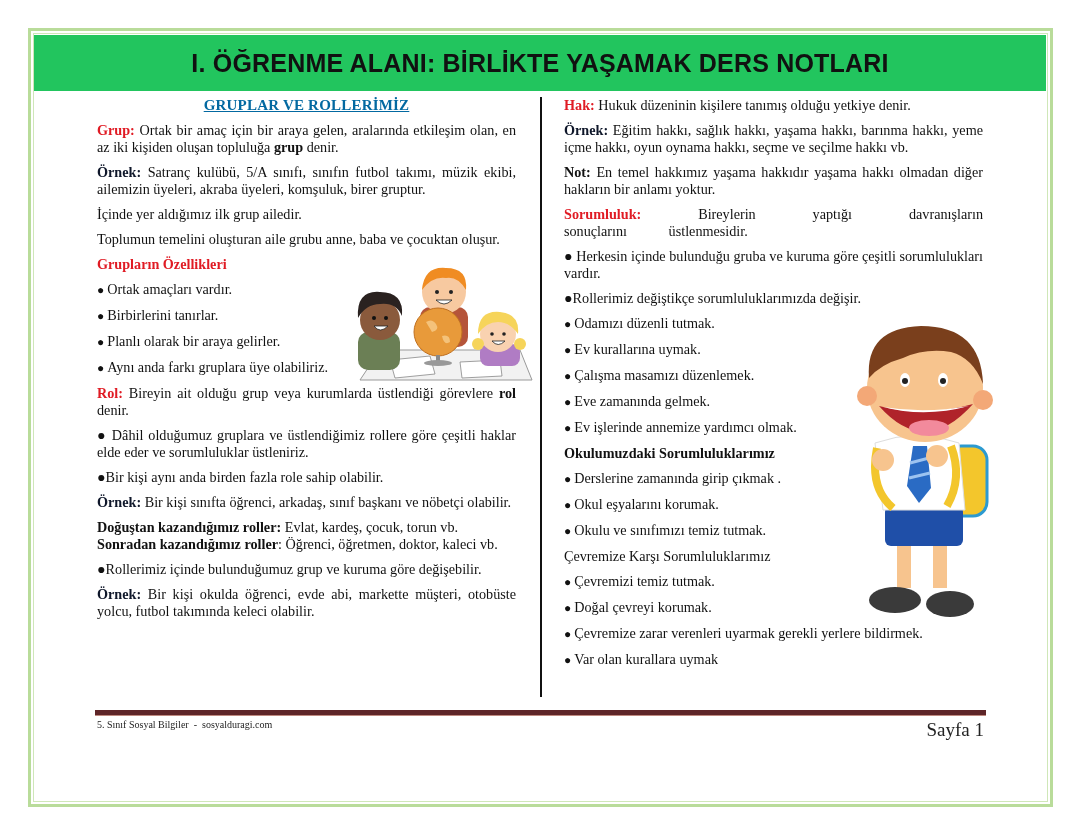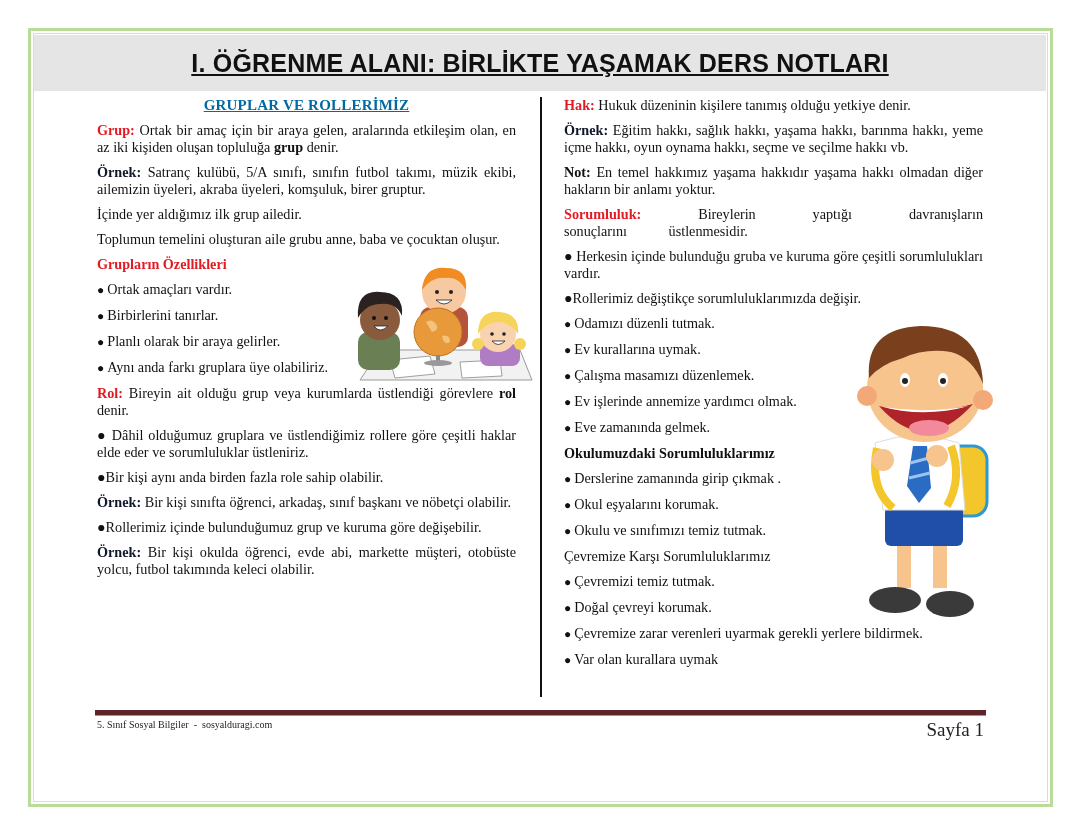--- a/index.html
+++ b/index.html
@@ -2,21 +2,21 @@
 <html><head>
 <meta charset="utf-8">
 <style>
   * { box-sizing: border-box; margin: 0; padding: 0; }
   html, body { width: 1080px; height: 834px; background: #ffffff; overflow: hidden; }
   body { position: relative; font-family: "Liberation Serif", serif; color: #111; }
 
   .frame-outer { position: absolute; left: 28px; top: 28px; width: 1025px; height: 779px; border: 3px solid #b9dc9a; }
   .frame-inner { position: absolute; left: 33px; top: 33px; width: 1015px; height: 769px; border: 1px solid #cfe7b8; }
 
-  .header-band { position: absolute; left: 34px; top: 35px; width: 1012px; height: 56px; background: #e5e5e5; display: flex; align-items: center; justify-content: center; text-decoration: underline; }
+  .header-band { position: absolute; left: 34px; top: 35px; width: 1012px; height: 56px; background: #22c55e; display: flex; align-items: center; justify-content: center; }
   .header-title { font-family: "Liberation Sans", sans-serif; font-weight: bold; font-size: 25px; color: #111; letter-spacing: 0.2px; }
 
   .divider { position: absolute; left: 540px; top: 97px; width: 2px; height: 600px; background: #111; }
 
   .col { position: absolute; font-size: 14.2px; line-height: 17px; }
   .col-left { left: 97px; top: 97px; width: 419px; }
   .col-right { left: 564px; top: 97px; width: 419px; }
 
   .p { margin-bottom: 8px; text-align: justify; }
   .section-title { font-weight: bold; color: #0369a1; text-decoration: underline; text-align: center; font-size: 15px; margin-bottom: 8px; letter-spacing: 0.2px; }
@@ -74,20 +74,25 @@
     <span class="red">Rol:</span><span> Bireyin ait olduğu grup veya kurumlarda üstlendiği görevlere </span><span class="bold">rol</span><span> denir.</span>
   </p>
 
   <p class="p"><span class="dot">● </span><span>Dâhil olduğumuz gruplara ve üstlendiğimiz rollere göre çeşitli haklar elde eder ve sorumluluklar üstleniriz.</span></p>
   <p class="p"><span class="dot">●</span><span>Bir kişi aynı anda birden fazla role sahip olabilir.</span></p>
 
   <p class="p">
     <span class="blue">Örnek:</span><span> Bir kişi sınıfta öğrenci, arkadaş, sınıf başkanı ve nöbetçi olabilir.</span>
   </p>
 
+  <p class="p">
+    <span class="bold">Doğuştan kazandığımız roller:</span><span> Evlat, kardeş, çocuk, torun vb.</span>
+    <br>
+    <span class="bold">Sonradan kazandığımız roller</span><span>: Öğrenci, öğretmen, doktor, kaleci vb.</span>
+  </p>
 
   <p class="p"><span class="dot">●</span><span>Rollerimiz içinde bulunduğumuz grup ve kuruma göre değişebilir.</span></p>
 
   <p class="p">
     <span class="blue">Örnek:</span><span> Bir kişi okulda öğrenci, evde abi, markette müşteri, otobüste yolcu, futbol takımında keleci olabilir.</span>
   </p>
 </div>
 
 <div class="illus-kids">
   <svg width="185" height="132" viewBox="0 0 185 132">
@@ -144,22 +149,22 @@
     <span class="red">Sorumluluk:</span><span style="word-spacing:38px;"> Bireylerin yaptığı davranışların sonuçlarını üstlenmesidir.</span>
   </p>
 
   <p class="p"><span class="dot">● </span><span>Herkesin içinde bulunduğu gruba ve kuruma göre çeşitli sorumlulukları vardır.</span></p>
   <p class="p"><span class="dot">●</span><span>Rollerimiz değiştikçe sorumluluklarımızda değişir.</span></p>
 
   <div>
     <p class="li"><span class="dot">●</span><span>Odamızı düzenli tutmak.</span></p>
     <p class="li"><span class="dot">●</span><span>Ev kurallarına uymak.</span></p>
     <p class="li"><span class="dot">●</span><span>Çalışma masamızı düzenlemek.</span></p>
+    <p class="li"><span class="dot">●</span><span>Eve zamanında gelmek.</span></p>
     <p class="li"><span class="dot">●</span><span>Ev işlerinde annemize yardımcı olmak.</span></p>
-    <p class="li"><span class="dot">●</span><span>Eve zamanında gelmek.</span></p>
   </div>
 
   <p class="sub-heading">Okulumuzdaki Sorumluluklarımız</p>
   <div>
     <p class="li"><span class="dot">●</span><span>Derslerine zamanında girip çıkmak .</span></p>
     <p class="li"><span class="dot">●</span><span>Okul eşyalarını korumak.</span></p>
     <p class="li"><span class="dot">●</span><span>Okulu ve sınıfımızı temiz tutmak.</span></p>
   </div>
 
   <p class="plain-heading">Çevremize Karşı Sorumluluklarımız</p>

